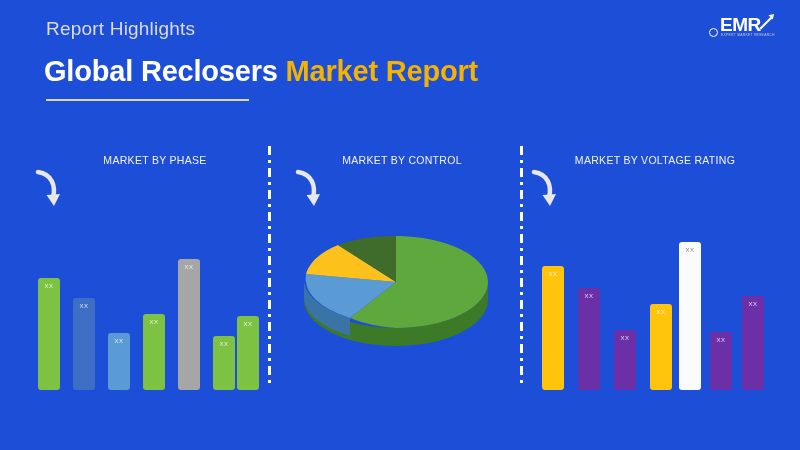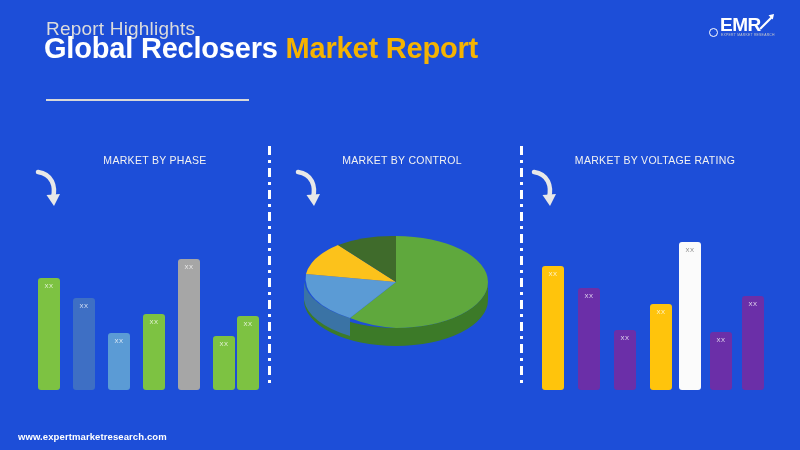--- a/index.html
+++ b/index.html
@@ -15,21 +15,21 @@
     background: #1d4ed8;
   }
 
   
   .kicker {
     position: absolute; left: 46px; top: 18px;
     font-size: 19px; font-weight: 400; color: #dcdcdc;
     letter-spacing: 0.2px;
   }
   .headline {
-    position: absolute; left: 44px; top: 32px;
+    position: absolute; left: 44px; top: 55px;
     font-size: 29px; font-weight: 700; letter-spacing: -0.2px;
     white-space: nowrap;
     text-align: right;
   }
   .headline .w { color: #ffffff; }
   .headline .y { color: #f5b301; }
   .rule {
     position: absolute; left: 46px; top: 99px;
     width: 203px; height: 2px; background: #d8d8d8;
   }
@@ -201,15 +201,14 @@
         </div>
       <div class="bar" style="left:190px; height:58px;  background:#6b2fa8;">
           <span class="vlab">XX</span>
         </div>
       <div class="bar" style="left:222px; height:94px;  background:#6b2fa8;">
           <span class="vlab">XX</span>
         </div>
     </div>
   </div>
 
-  <div class="footer">www.expertmarketresearch.com</div>
 
 </div>
 
 </body></html>

